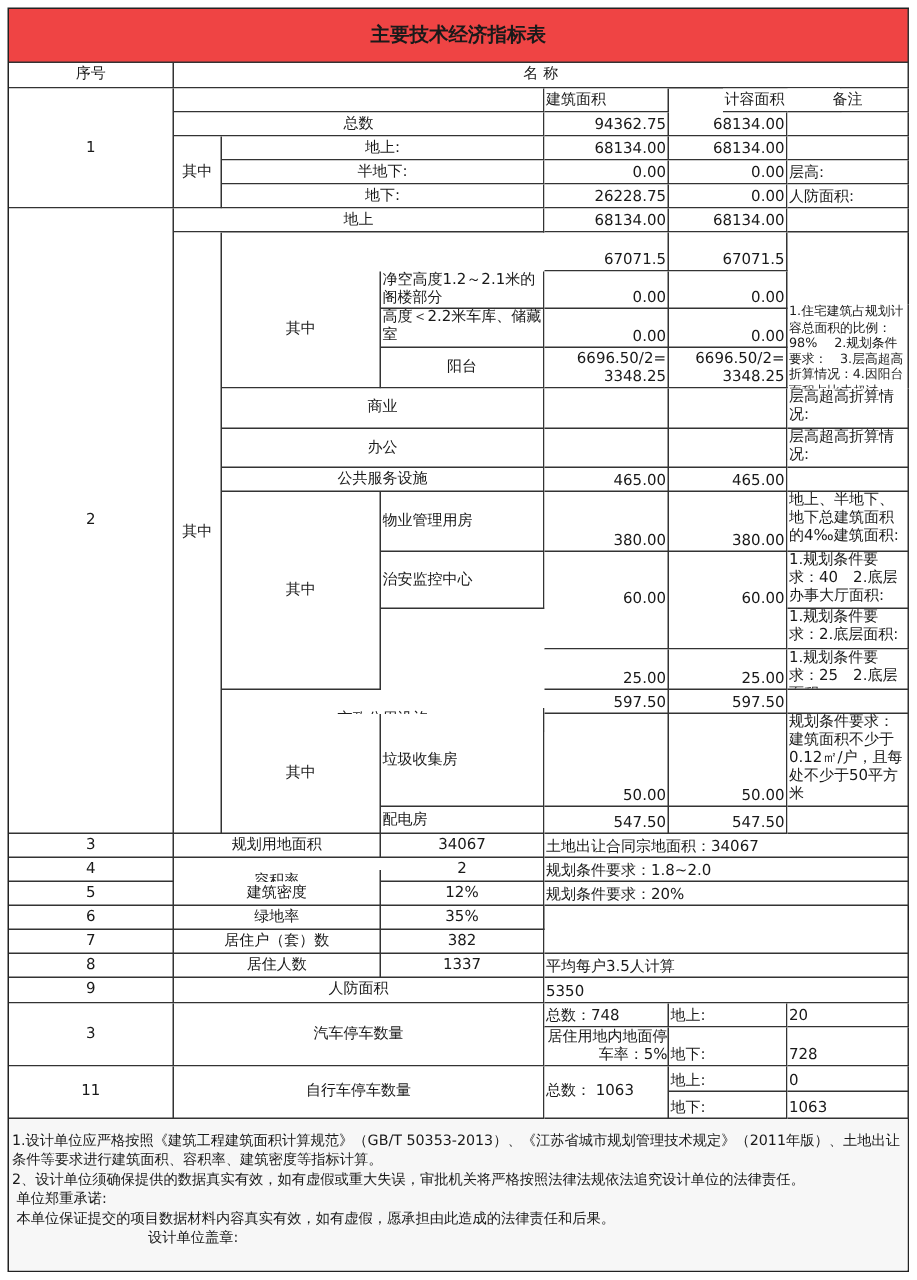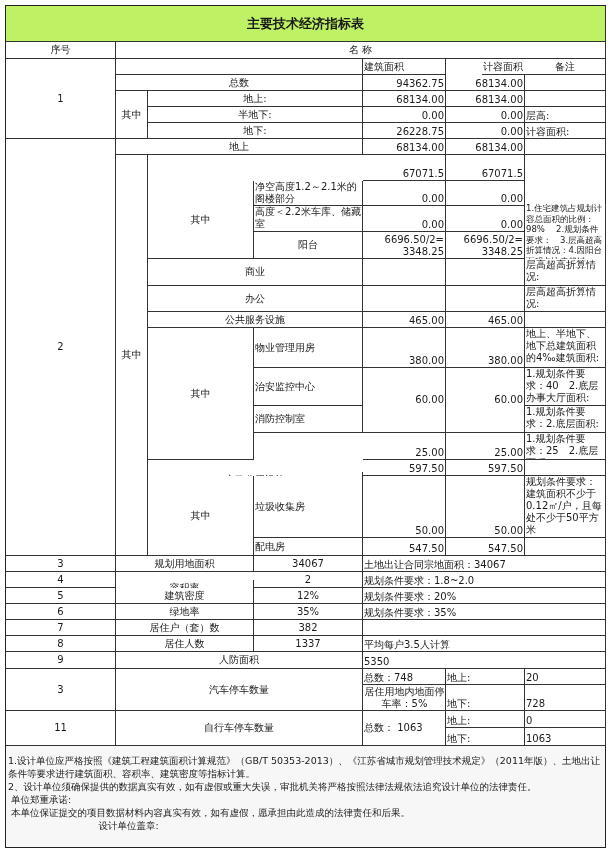--- a/index.html
+++ b/index.html
@@ -7,23 +7,23 @@
          font-family: "DejaVu Sans", "Liberation Sans", sans-serif; color: #1a1a1a; }
   .sheet { position: absolute; left: 5px; top: 5px; width: 601px; height: 843px;
            border: 1px solid #222; box-sizing: border-box; background: #fff; }
   .c { position: absolute; box-sizing: border-box; border-right: 1px solid #333;
        border-bottom: 1px solid #333; font-size: 10px; line-height: 12px;
        display: flex; overflow: hidden; background: #fff; }
   .ctr { align-items: center; justify-content: center; text-align: center; }
   .rb { align-items: flex-end; justify-content: flex-end; text-align: right; padding-right: 1px; }
   .lt { align-items: flex-start; justify-content: flex-start; text-align: left; padding-left: 1px; }
   .lc { align-items: center; justify-content: flex-start; text-align: left; padding-left: 1px; }
-  .lb { align-items: flex-end; justify-content: flex-start; text-align: center; padding-left: 1px; }
+  .lb { align-items: flex-end; justify-content: flex-start; text-align: right; padding-left: 1px; }
   .small { font-size: 8.5px; line-height: 10.5px; }
-  .title { background: #bef264; font-weight: bold; font-size: 13px; }
+  .title { background: #ef4444; font-weight: bold; font-size: 13px; }
   .notes { position: absolute; left: 0; top: 740px; width: 599px; height: 101px;
            background: #f7f7f7; font-size: 9.5px; line-height: 13px; padding: 8px 2px; box-sizing: border-box; }
   .notes div { white-space: pre-wrap; }
 </style>
 </head>
 <body>
 
 <div class="sheet">
 
   <div class="c ctr title" style="left:0;top:0;width:600px;height:36px;">主要技术经济指标表</div>
@@ -50,21 +50,21 @@
   <div class="c lb small" style="left:519px;top:85px;width:81px;height:16px;"></div>
 
   <div class="c ctr" style="left:142px;top:101px;width:215px;height:16px;">半地下:</div>
   <div class="c rb" style="left:357px;top:101px;width:83px;height:16px;">0.00</div>
   <div class="c rb" style="left:440px;top:101px;width:79px;height:16px;">0.00</div>
   <div class="c lb" style="left:519px;top:101px;width:81px;height:16px;">层高:</div>
 
   <div class="c ctr" style="left:142px;top:117px;width:215px;height:16px;">地下:</div>
   <div class="c rb" style="left:357px;top:117px;width:83px;height:16px;">26228.75</div>
   <div class="c rb" style="left:440px;top:117px;width:79px;height:16px;">0.00</div>
-  <div class="c lb" style="left:519px;top:117px;width:81px;height:16px;">计容面积:</div>
+  <div class="c lb" style="left:519px;top:117px;width:81px;height:16px;">人防面积:</div>
 
   <div class="c ctr" style="left:0;top:133px;width:110px;height:417px;">2</div>
 
   <div class="c ctr" style="left:110px;top:133px;width:247px;height:16px;">地上</div>
   <div class="c rb" style="left:357px;top:133px;width:83px;height:16px;">68134.00</div>
   <div class="c rb" style="left:440px;top:133px;width:79px;height:16px;">68134.00</div>
 
   <div class="c lt small" style="left:519px;top:133px;width:81px;height:16px;"></div>
 
   <div class="c ctr" style="left:110px;top:149px;width:32px;height:401px;">其中</div>
@@ -109,21 +109,20 @@
   <div class="c lc" style="left:248px;top:322px;width:109px;height:40px;">物业管理用房</div>
   <div class="c rb" style="left:357px;top:322px;width:83px;height:40px;">380.00</div>
   <div class="c rb" style="left:440px;top:322px;width:79px;height:40px;">380.00</div>
   <div class="c lt" style="left:519px;top:322px;width:81px;height:40px;">地上、半地下、地下总建筑面积的4‰建筑面积:</div>
 
   <div class="c lc" style="left:248px;top:362px;width:109px;height:38px;">治安监控中心</div>
   <div class="c rb" style="left:357px;top:362px;width:83px;height:65px;align-items:center;">60.00</div>
   <div class="c rb" style="left:440px;top:362px;width:79px;height:65px;align-items:center;">60.00</div>
   <div class="c lt" style="left:519px;top:362px;width:81px;height:38px;">1.规划条件要求：40　2.底层办事大厅面积:</div>
 
-  <div class="c lc" style="left:248px;top:400px;width:109px;height:27px;">消防控制室</div>
   <div class="c lt" style="left:519px;top:400px;width:81px;height:27px;">1.规划条件要求：2.底层面积:</div>
 
   <div class="c rb" style="left:357px;top:427px;width:83px;height:27px;">25.00</div>
   <div class="c rb" style="left:440px;top:427px;width:79px;height:27px;">25.00</div>
   <div class="c lt" style="left:519px;top:427px;width:81px;height:27px;">1.规划条件要求：25　2.底层面积:</div>
 
   <div class="c ctr" style="left:142px;top:454px;width:215px;height:16px;margin-top:12px;">市政公用设施</div>
   <div class="c rb" style="left:357px;top:454px;width:83px;height:16px;">597.50</div>
   <div class="c rb" style="left:440px;top:454px;width:79px;height:16px;">597.50</div>
   <div class="c lt" style="left:519px;top:454px;width:81px;height:16px;"></div>
@@ -151,21 +150,20 @@
   <div class="c lb" style="left:357px;top:566px;width:243px;height:16px;">规划条件要求：1.8~2.0</div>
 
   <div class="c ctr" style="left:0;top:582px;width:110px;height:16px;">5</div>
   <div class="c ctr" style="left:110px;top:582px;width:138px;height:16px;">建筑密度</div>
   <div class="c ctr" style="left:248px;top:582px;width:109px;height:16px;">12%</div>
   <div class="c lb" style="left:357px;top:582px;width:243px;height:16px;">规划条件要求：20%</div>
 
   <div class="c ctr" style="left:0;top:598px;width:110px;height:16px;">6</div>
   <div class="c ctr" style="left:110px;top:598px;width:138px;height:16px;">绿地率</div>
   <div class="c ctr" style="left:248px;top:598px;width:109px;height:16px;">35%</div>
-  <div class="c lb" style="left:357px;top:598px;width:243px;height:16px;">规划条件要求：35%</div>
 
   <div class="c ctr" style="left:0;top:614px;width:110px;height:16px;">7</div>
   <div class="c ctr" style="left:110px;top:614px;width:138px;height:16px;">居住户（套）数</div>
   <div class="c ctr" style="left:248px;top:614px;width:109px;height:16px;">382</div>
   <div class="c lb" style="left:357px;top:614px;width:243px;height:16px;"></div>
 
   <div class="c ctr" style="left:0;top:630px;width:110px;height:16px;">8</div>
   <div class="c ctr" style="left:110px;top:630px;width:138px;height:16px;">居住人数</div>
   <div class="c ctr" style="left:248px;top:630px;width:109px;height:16px;">1337</div>
   <div class="c lb" style="left:357px;top:630px;width:243px;height:16px;">平均每户3.5人计算</div>

